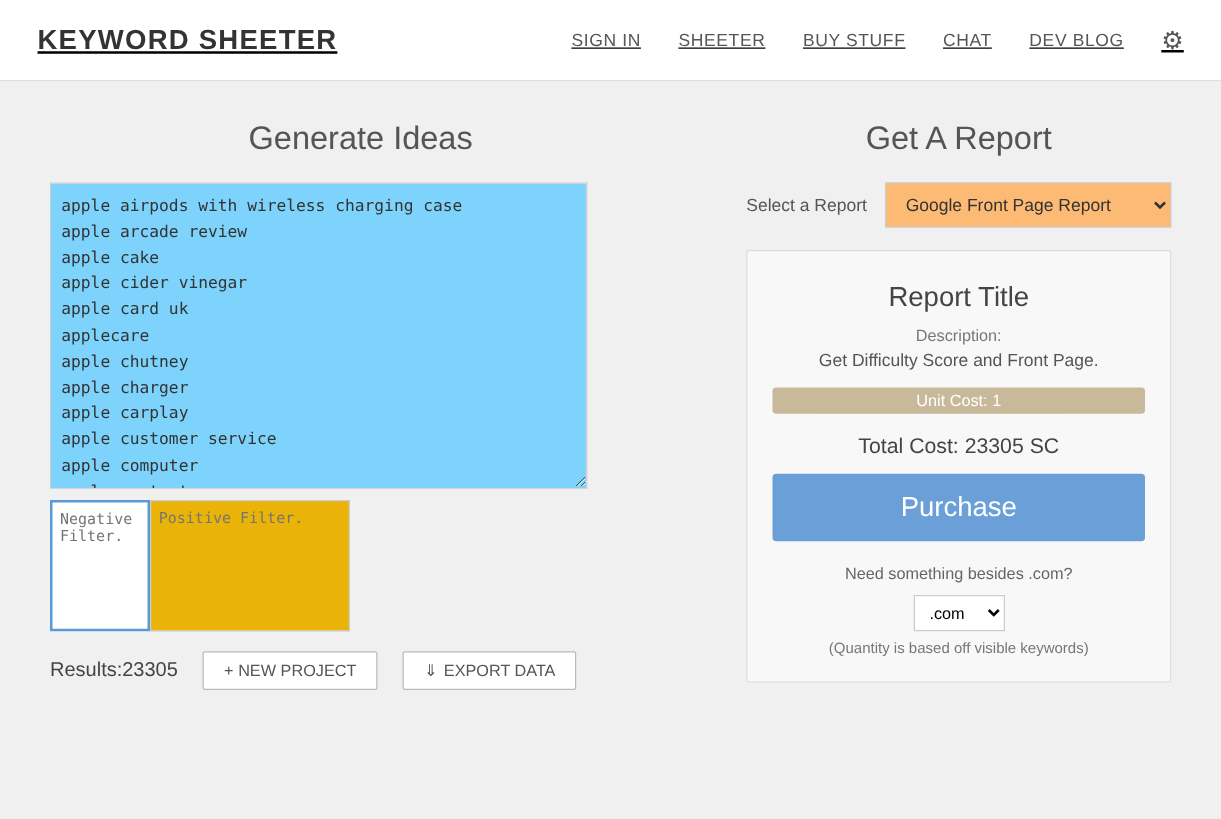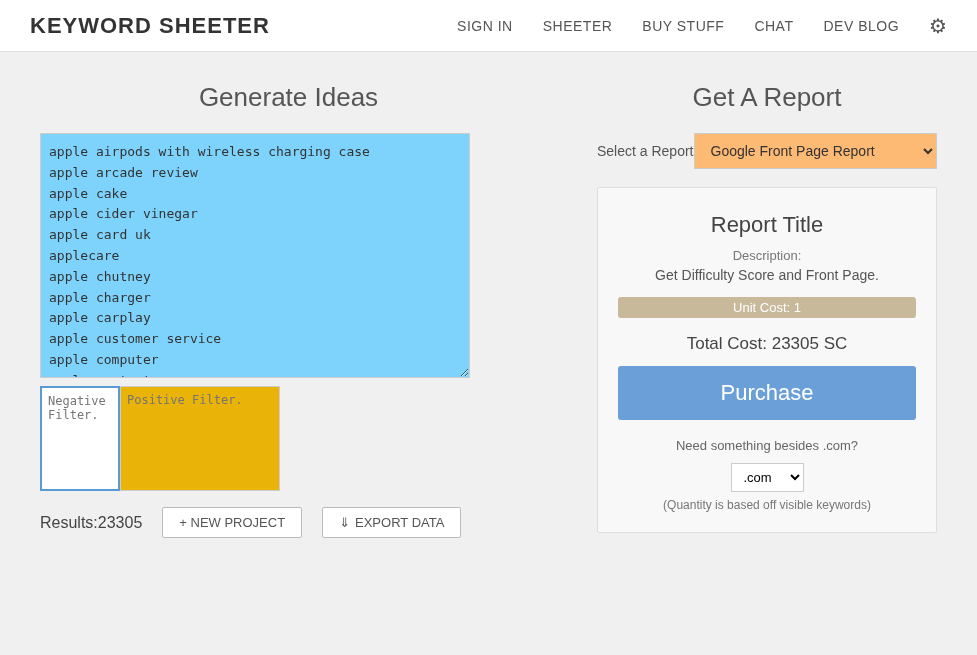--- a/index.html
+++ b/index.html
@@ -10,22 +10,23 @@
       width: 977px;
     }
 
     
     .header {
       background: #fff;
       display: flex;
       align-items: center;
       justify-content: space-between;
       padding: 0 30px;
-      height: 52px;
+      height: 65px;
       border-bottom: 1px solid #ddd;
+      text-decoration: underline;
     }
     .logo {
       font-size: 22px;
       font-weight: bold;
       letter-spacing: 1px;
       color: #333;
     }
     .nav {
       display: flex;
       align-items: center;
@@ -139,21 +140,21 @@
     .report-section-title {
       font-size: 26px;
       color: #555;
       font-weight: 300;
       text-align: center;
       margin-bottom: 20px;
     }
     .select-report-row {
       display: flex;
       align-items: center;
-      gap: 0;
+      gap: 14px;
       margin-bottom: 18px;
     }
     .select-report-label {
       font-size: 14px;
       color: #555;
       white-space: nowrap;
     }
     .report-select {
       flex: 1;
       padding: 8px 12px;

